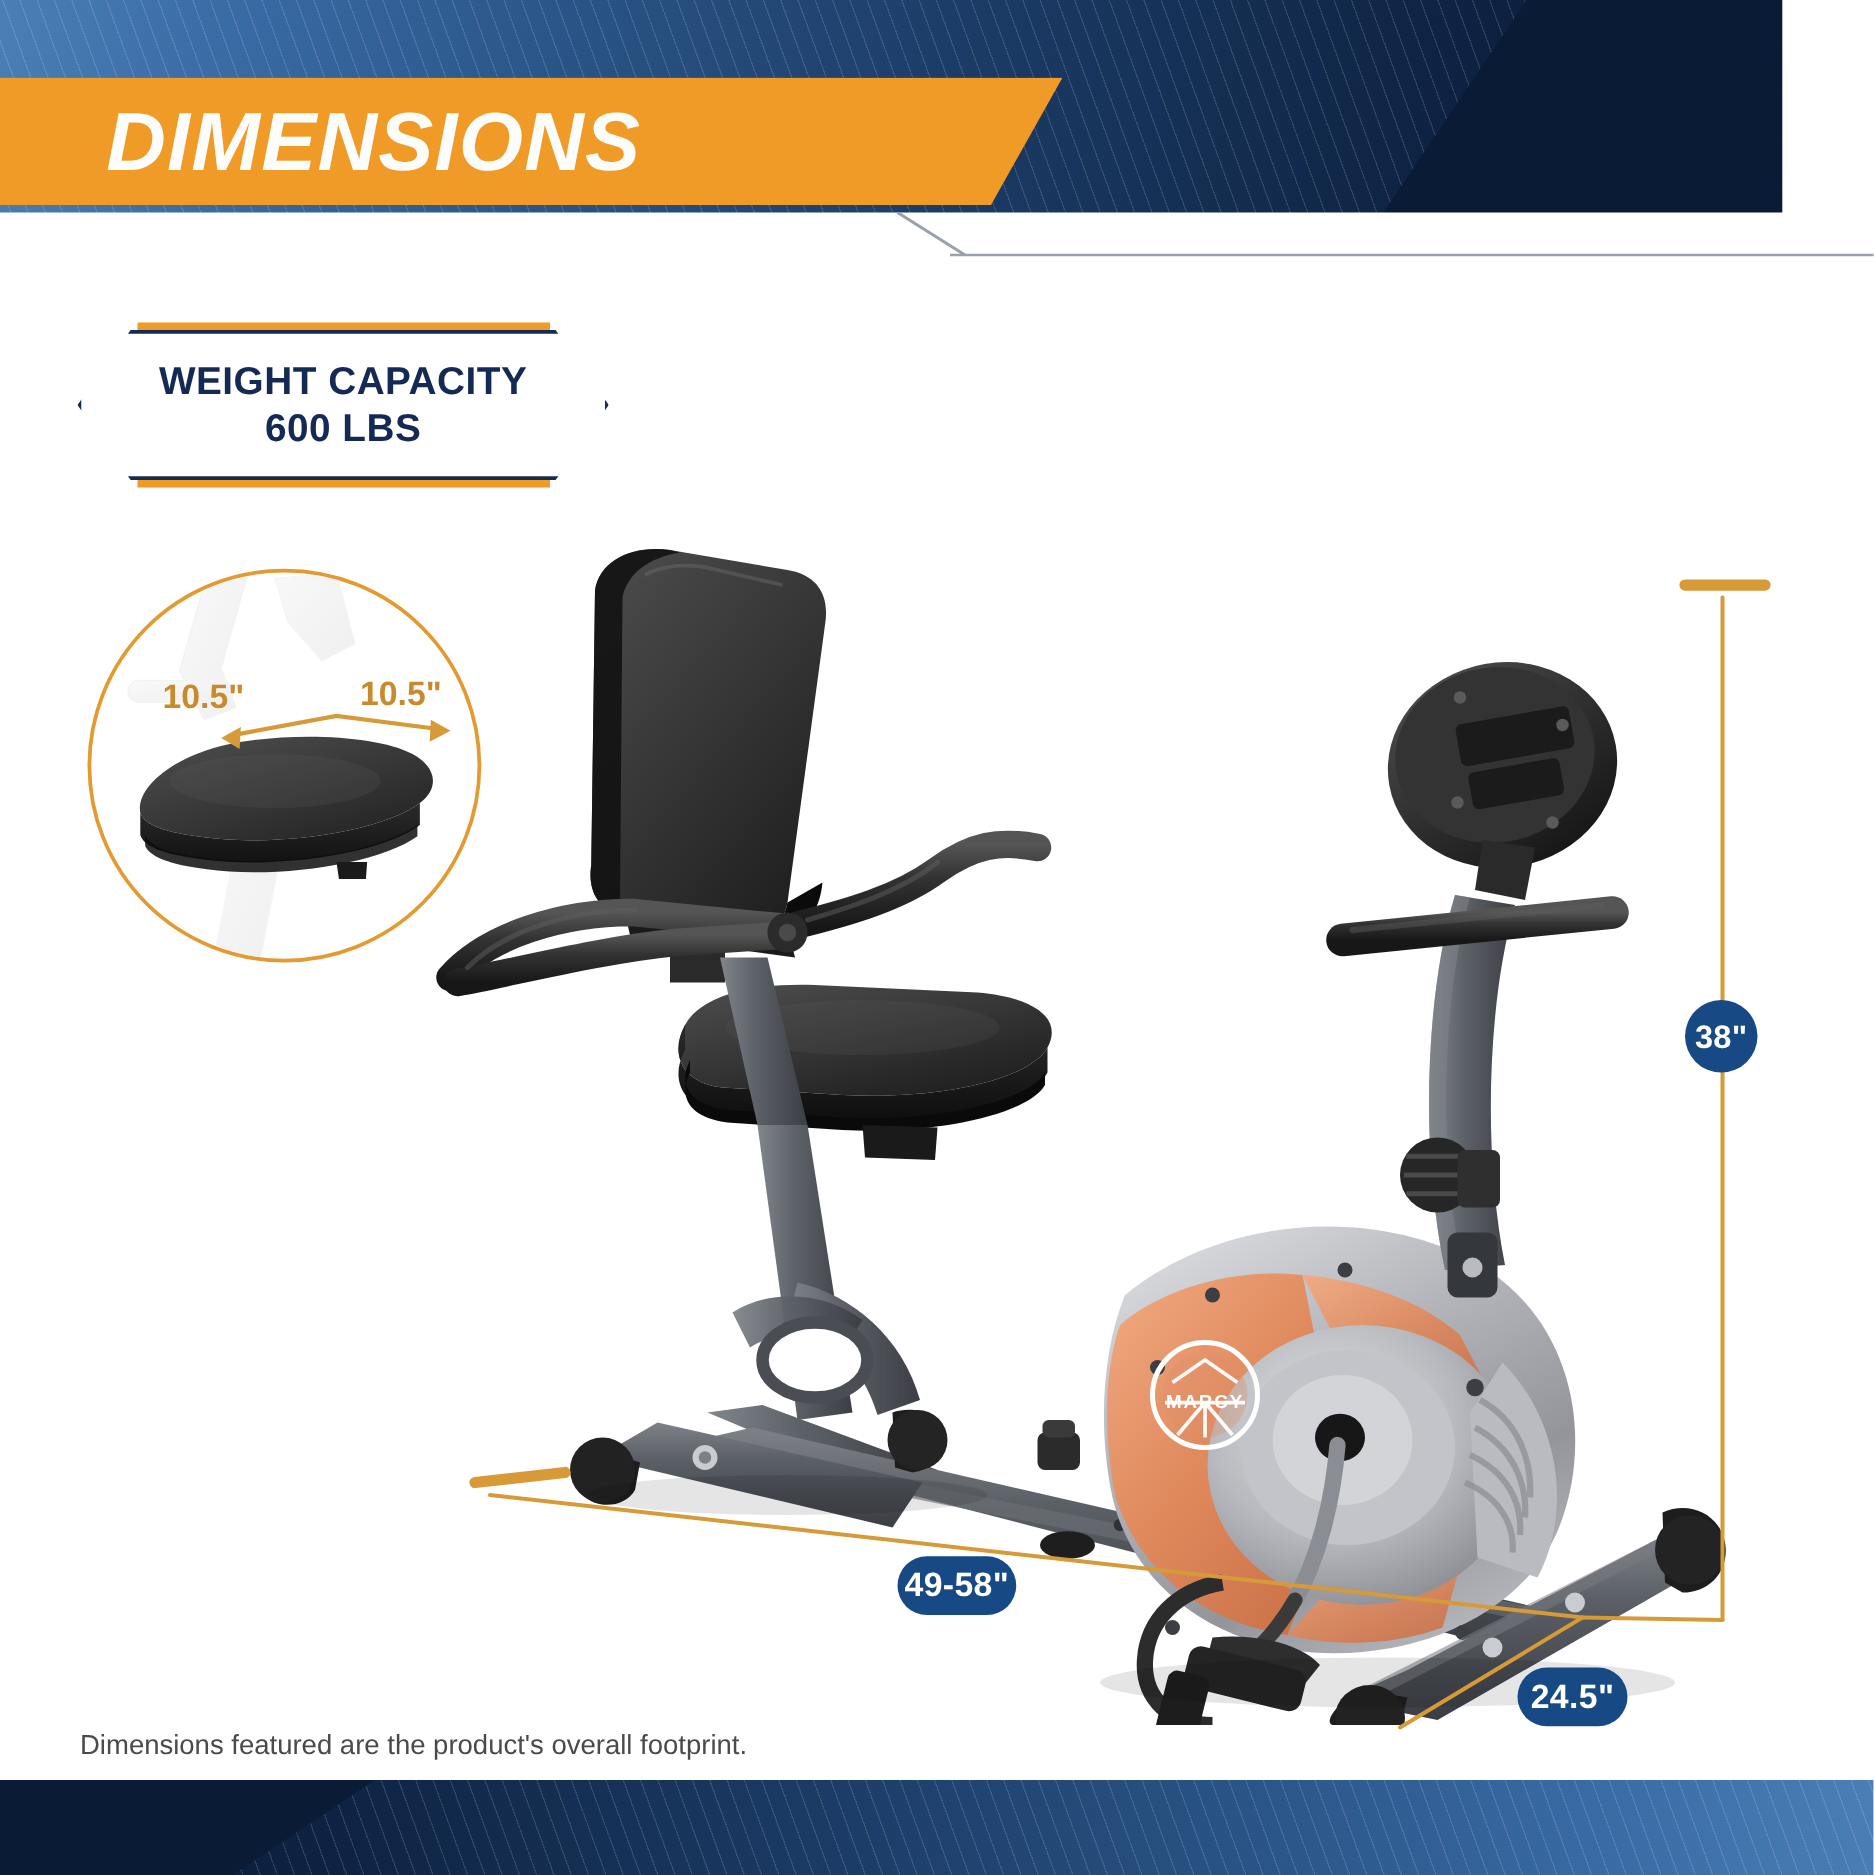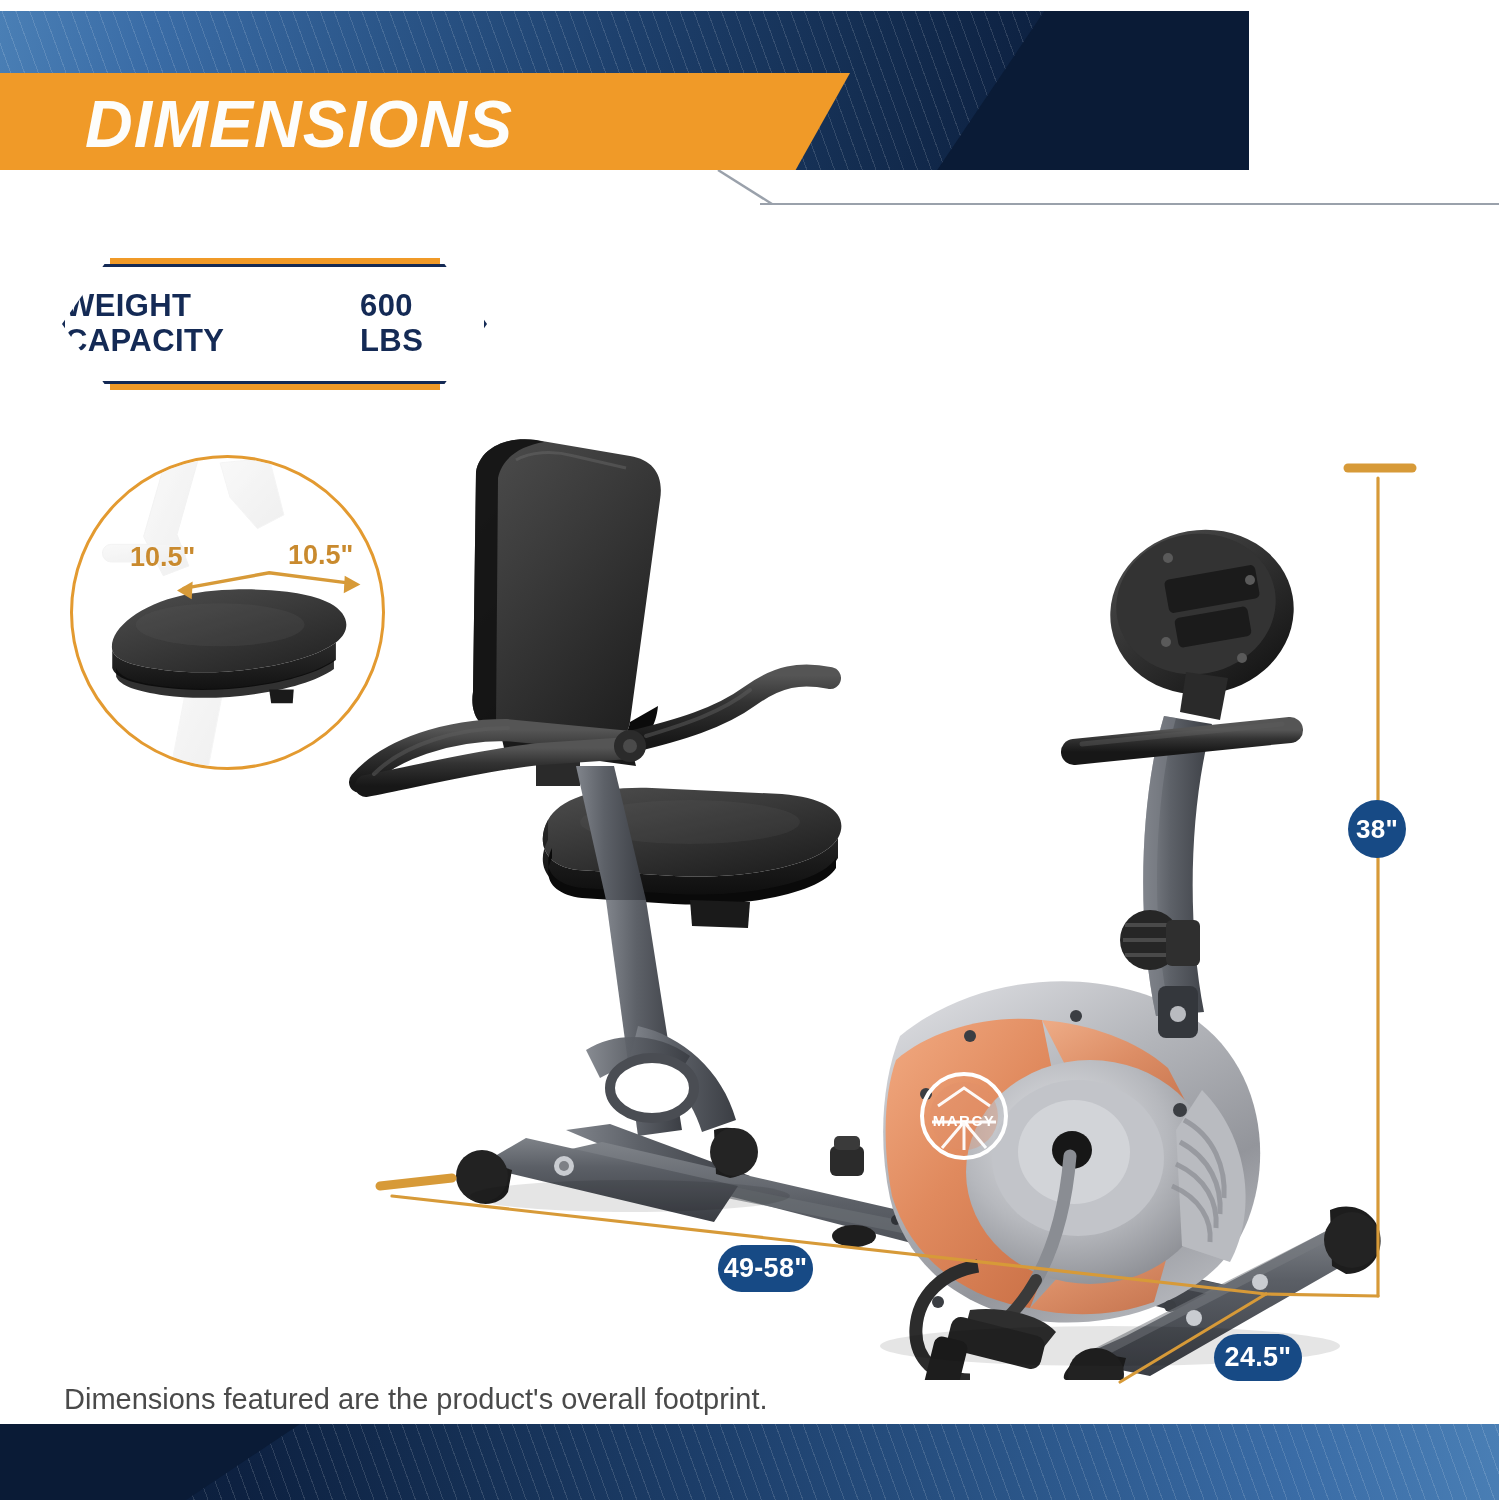--- a/index.html
+++ b/index.html
@@ -6,21 +6,21 @@
   html, body {
     width: 1499px; height: 1500px;
     background: #ffffff;
     font-family: "Liberation Sans", sans-serif;
     overflow: hidden;
   }
   #page { position: relative; width: 1499px; height: 1500px; background: #fff; }
 
   
   .top-banner {
-    position: absolute; left: 0; top: 11px; width: 1249px; height: 186px;
+    position: absolute; left: 0; top: 0; width: 1426px; height: 186px;
     overflow: hidden;
   }
   .banner-grad {
     position: absolute; inset: 0;
     background: linear-gradient(100deg,
        #4a7fb5 0%, #3a6ca6 12%, #2b5689 30%, #1d3f6b 50%,
        #142e52 68%, #0d2141 82%, #0a1b36 100%);
   }
   .banner-stripes {
     position: absolute; inset: 0;
@@ -71,21 +71,21 @@
     position: absolute; left: 48px; width: 330px; height: 9px;
     background: #F09A28;
   }
   .badge-accent.top { top: 0px; }
   .badge-accent.bot { bottom: 0px; }
   .badge-hex {
     position: absolute; left: 0; top: 6px; width: 425px; height: 120px;
     background: #ffffff;
     border: 3px solid #142a55;
     clip-path: polygon(10% 0, 90% 0, 100% 50%, 90% 100%, 10% 100%, 0 50%);
-    display: flex; flex-direction: row;
+    display: flex; flex-direction: column;
     align-items: center; justify-content: center;
     gap: 3px;
   }
   .badge-line {
     color: #142a55; font-size: 31px; font-weight: bold; letter-spacing: 0.4px;
     line-height: 1.12;
   }
 
   
   .inset {
@@ -115,21 +115,21 @@
     display: flex; align-items: center; justify-content: center;
     letter-spacing: 0.3px;
   }
   .pill-49 { left: 718px; top: 1245px; width: 95px; height: 47px; border-radius: 24px; }
   .pill-245 { left: 1214px; top: 1334px; width: 88px; height: 47px; border-radius: 24px; }
   .pill-38 { left: 1348px; top: 800px; width: 58px; height: 58px; border-radius: 50%; font-size: 26px; }
 
   
   .footnote {
     position: absolute; left: 64px; top: 1383px;
-    color: #4a4a4a; font-size: 29px;
+    color: #4a4a4a; font-size: 22px;
   }
 
   
   .bottom-banner {
     position: absolute; left: 0; bottom: 0; width: 1499px; height: 76px;
     overflow: hidden;
   }
   .bb-grad {
     position: absolute; inset: 0;
     background: linear-gradient(260deg,

